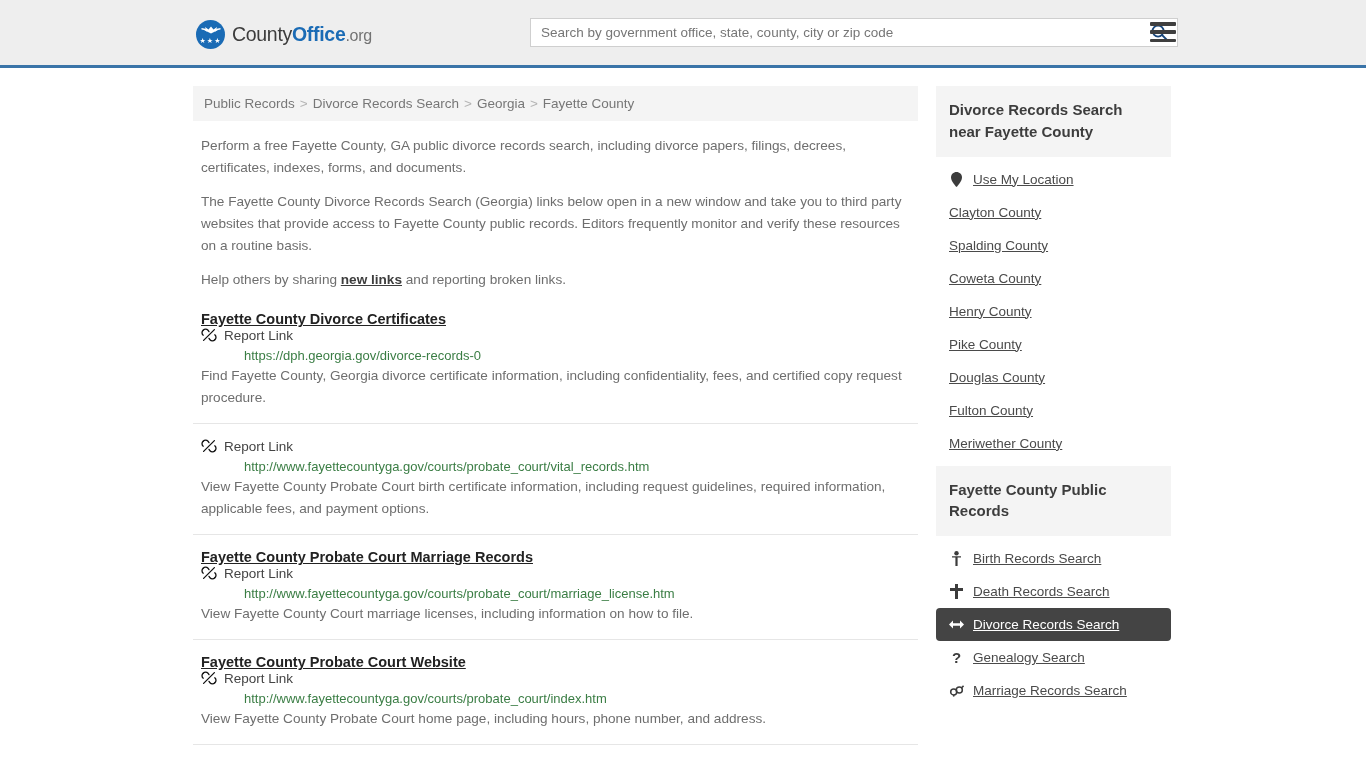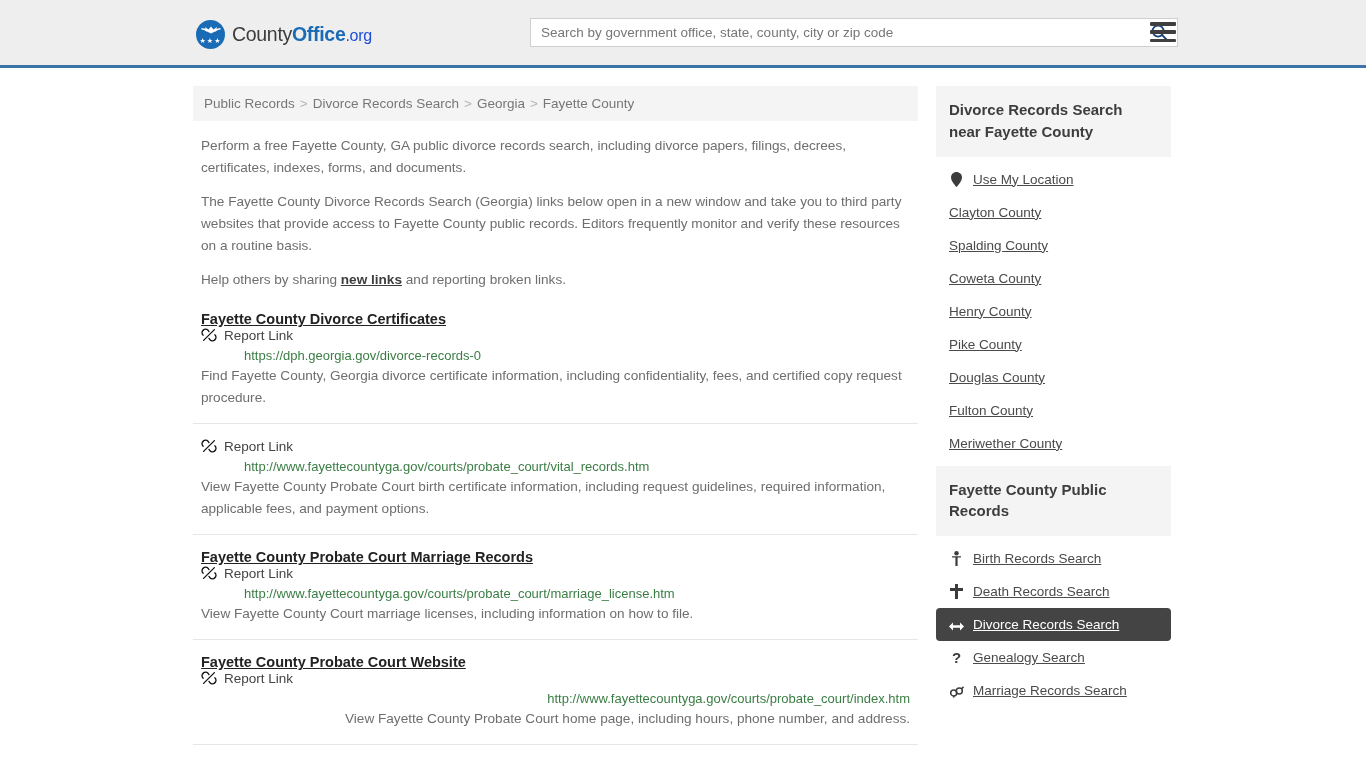--- a/index.html
+++ b/index.html
@@ -49,21 +49,21 @@
     letter-spacing: 1px;
     line-height: 7px;
   }
   .logo-text {
     font-size: 19.5px;
     letter-spacing: -0.3px;
     white-space: nowrap;
   }
   .logo-text .t1 { color: #3c3c3c; }
   .logo-text .t2 { color: #1a6bb5; font-weight: bold; }
-  .logo-text .t3 { color: #1d4ed8; font-size: 16px; }
+  .logo-text .t3 { color: #737373; font-size: 16px; }
 
   .search-wrap {
     position: absolute;
     left: 494px; top: 18px;
     width: 648px; height: 29px;
     background: #ffffff;
     border: 1px solid #cfcfcf;
     display: flex;
     align-items: center;
     margin-left: 36px;
@@ -158,21 +158,21 @@
   }
 
   
   .results { margin-top: 20px; }
   .result {
     padding: 0 8px 14px 8px;
     margin-bottom: 14px;
     border-bottom: 1px solid #e6e6e6;
     position: relative;
   }
-  .result:last-child { border-bottom: 1px solid #e6e6e6; text-align: right; }
+  .result:last-child { border-bottom: 1px solid #e6e6e6; }
   .result-head {
     display: flex;
     align-items: baseline;
     justify-content: space-between;
     flex-direction: column;
   }
   .result-title {
     font-size: 14.5px;
     font-weight: bold;
     color: #222222;
@@ -209,21 +209,21 @@
     background: #f4f4f4;
     padding: 13px 13px 14px 13px;
     font-size: 15px;
     font-weight: bold;
     color: #3d3d3d;
     line-height: 1.45;
   }
   .panel-list { padding: 6px 0 0 0; }
   .panel-item {
     display: flex;
-    align-items: flex-end;
+    align-items: center;
     gap: 9px;
     padding: 9px 13px;
     border-radius: 4px;
     font-size: 13.5px;
   }
   .panel-item a {
     color: #4a4a4a;
     text-decoration: underline;
   }
   .panel-item.active {

